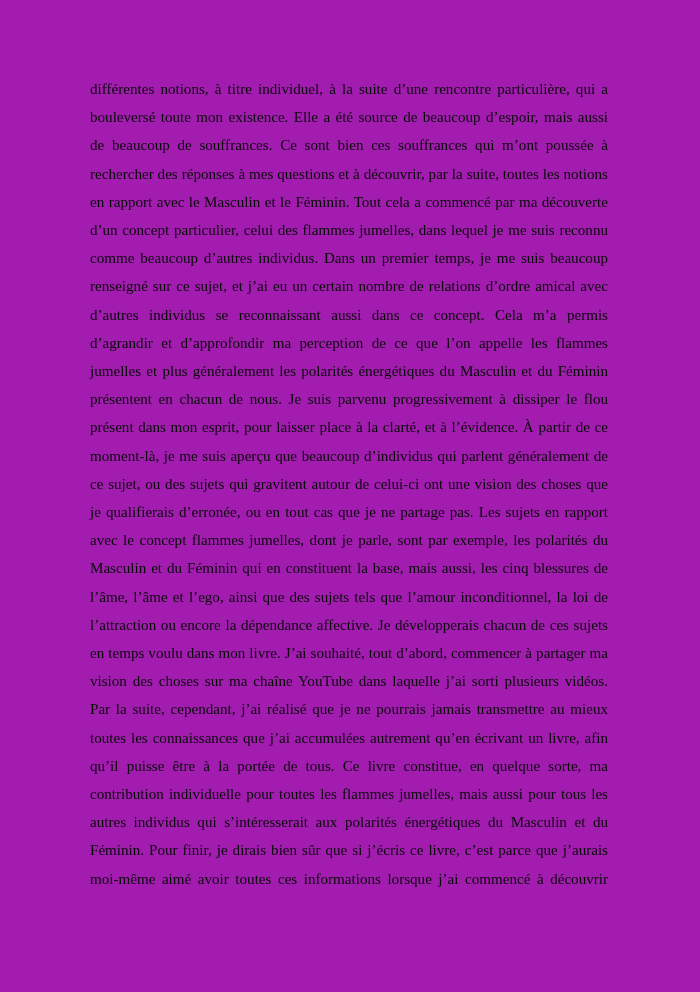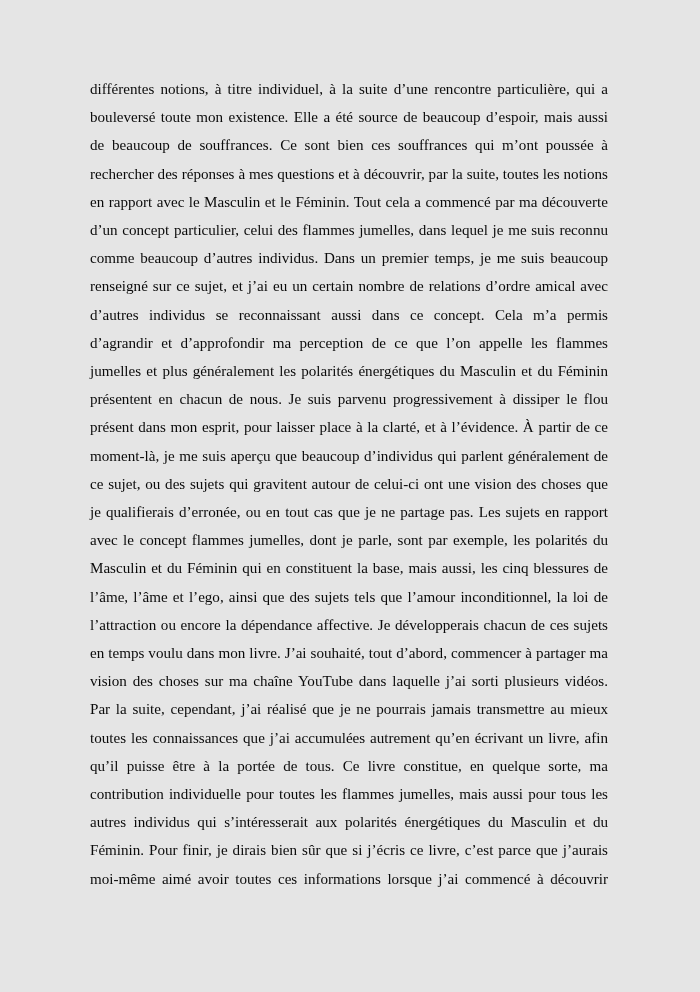--- a/index.html
+++ b/index.html
@@ -6,21 +6,21 @@
   html, body {
     margin: 0;
     padding: 0;
     background: #ffffff;
   }
 
   .page {
     position: relative;
     width: 700px;
     height: 992px;
-    background: #e5e5e5;
+    background: #a21caf;
     margin: 0 auto;
     overflow: hidden;
     box-sizing: border-box;
   }
 
   .text-block {
     position: absolute;
     left: 90px;
     top: 75px;
     width: 518px;

